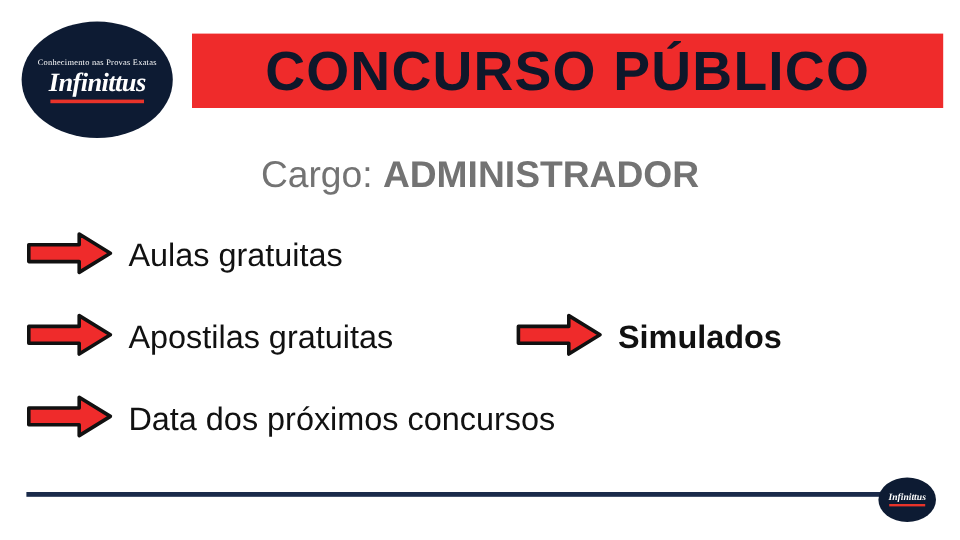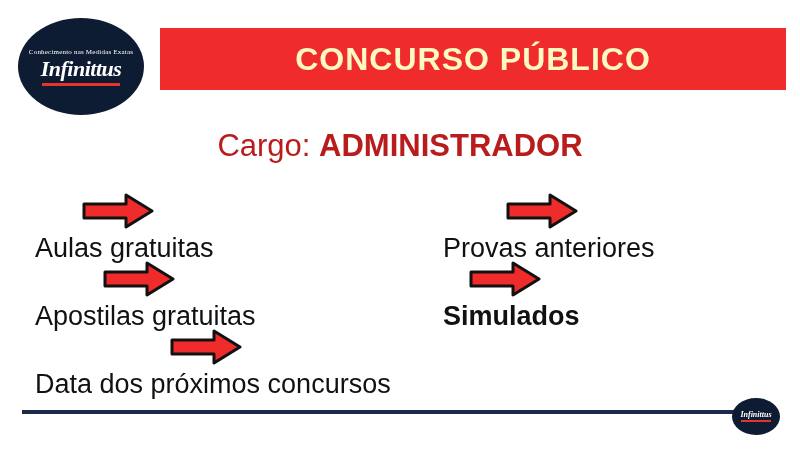--- a/index.html
+++ b/index.html
@@ -67,50 +67,49 @@
     left: 160px;
     top: 28px;
     width: 626px;
     height: 62px;
     background: #ef2b2b;
     display: flex;
     align-items: center;
     justify-content: center;
   }
   .title-banner-text {
-    color: #fef9c3;
-    font-size: 32px;
+    color: #0f172a;
+    font-size: 46px;
     font-weight: bold;
     letter-spacing: 1px;
     line-height: 1;
     white-space: nowrap;
   }
 
   
   .subtitle {
     position: absolute;
     left: 0;
     top: 128px;
     width: 800px;
     text-align: center;
     font-size: 31px;
-    color: #b91c1c;
+    color: #737373;
     white-space: nowrap;
   }
   .subtitle .role {
     font-weight: bold;
   }
 
   
   .bullet {
     position: absolute;
     display: flex;
     align-items: center;
     white-space: nowrap;
-    flex-direction: column;
   }
   .bullet-text {
     font-size: 27px;
     color: #111111;
     line-height: 1.1;
     margin-left: 13px;
   }
 
   .arrow-icon {
     display: block;
@@ -160,21 +159,21 @@
     background: #e8332a;
     margin-top: 1px;
   }
 </style>
 </head>
 <body>
 
 <div class="slide">
 
   <div class="logo">
-    <div class="logo-top">Conhecimento nas Medidas Exatas</div>
+    <div class="logo-top">Conhecimento nas Provas Exatas</div>
     <div class="logo-name">Infinittus</div>
     <div class="logo-bar"></div>
   </div>
 
   <div class="title-banner">
     <div class="title-banner-text">CONCURSO PÚBLICO</div>
   </div>
 
   <div class="subtitle">
     <span>Cargo: </span><span class="role">ADMINISTRADOR</span>
@@ -182,28 +181,20 @@
 
   <div class="bullet b1">
     <span class="arrow-icon">
       <svg width="72" height="38" viewBox="0 0 72 38">
         <path d="M2,12 L44,12 L44,3 L70,19 L44,35 L44,26 L2,26 Z" fill="#ef2b2b" stroke="#111111" stroke-width="3" stroke-linejoin="round"></path>
       </svg>
     </span>
     <span class="bullet-text">Aulas gratuitas</span>
   </div>
 
-  <div class="bullet b2">
-    <span class="arrow-icon">
-      <svg width="72" height="38" viewBox="0 0 72 38">
-        <path d="M2,12 L44,12 L44,3 L70,19 L44,35 L44,26 L2,26 Z" fill="#ef2b2b" stroke="#111111" stroke-width="3" stroke-linejoin="round"></path>
-      </svg>
-    </span>
-    <span class="bullet-text">Provas anteriores</span>
-  </div>
 
   <div class="bullet b3">
     <span class="arrow-icon">
       <svg width="72" height="38" viewBox="0 0 72 38">
         <path d="M2,12 L44,12 L44,3 L70,19 L44,35 L44,26 L2,26 Z" fill="#ef2b2b" stroke="#111111" stroke-width="3" stroke-linejoin="round"></path>
       </svg>
     </span>
     <span class="bullet-text">Apostilas gratuitas</span>
   </div>
 

